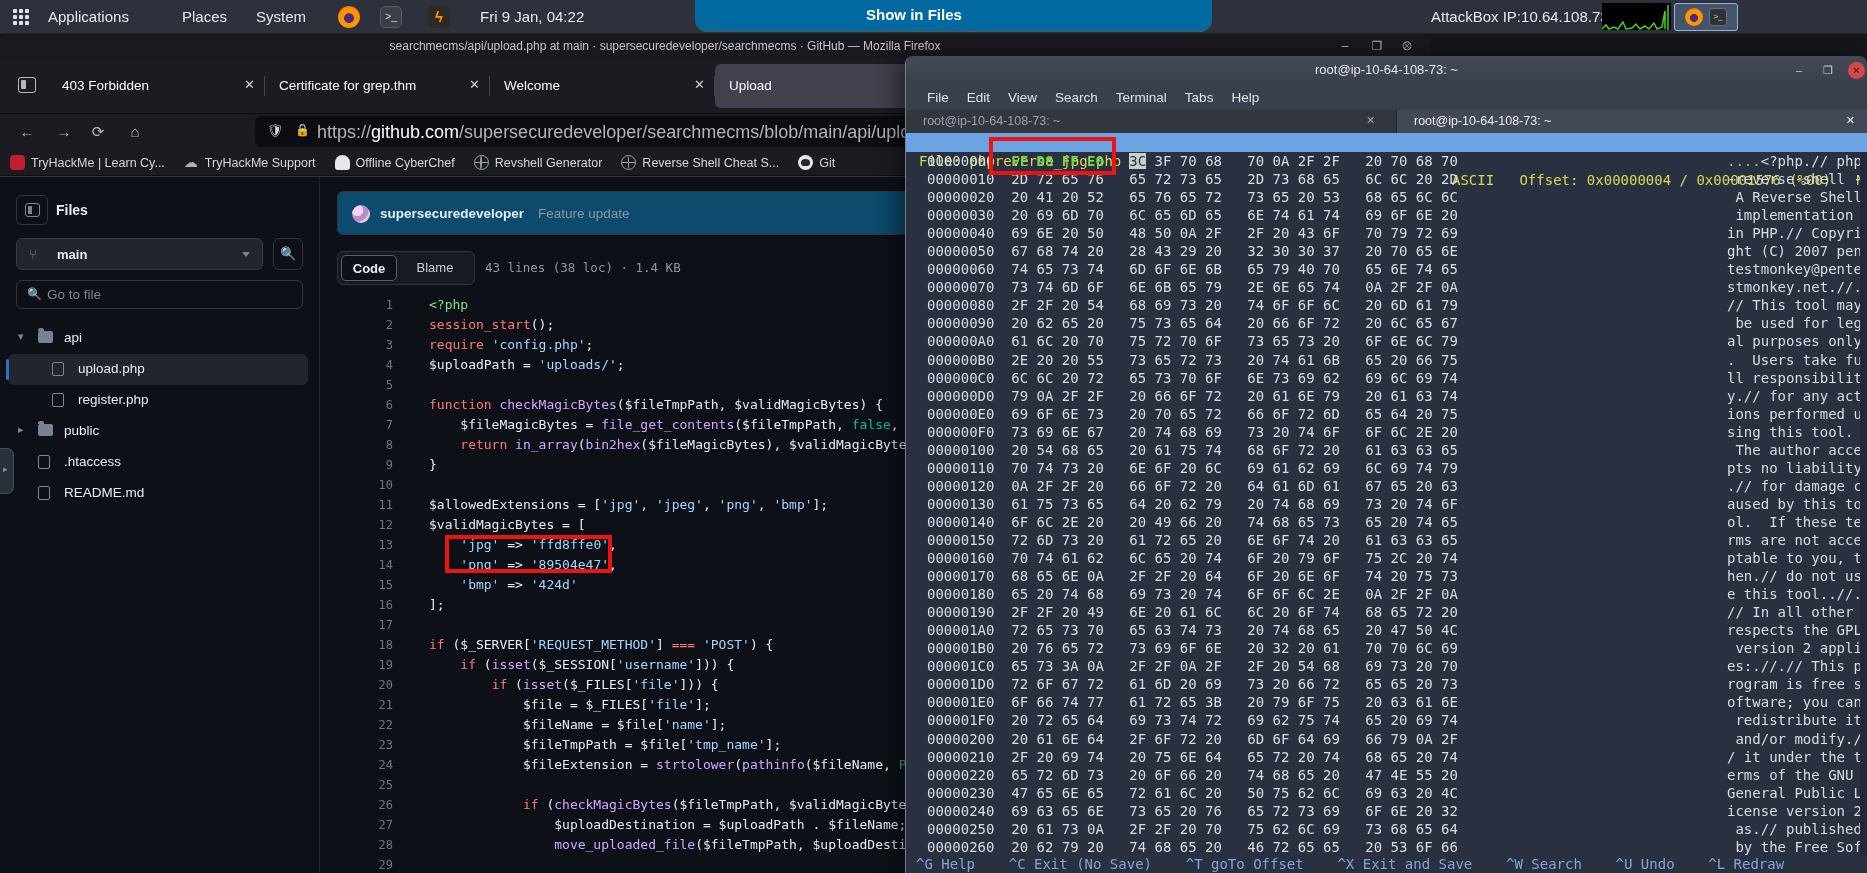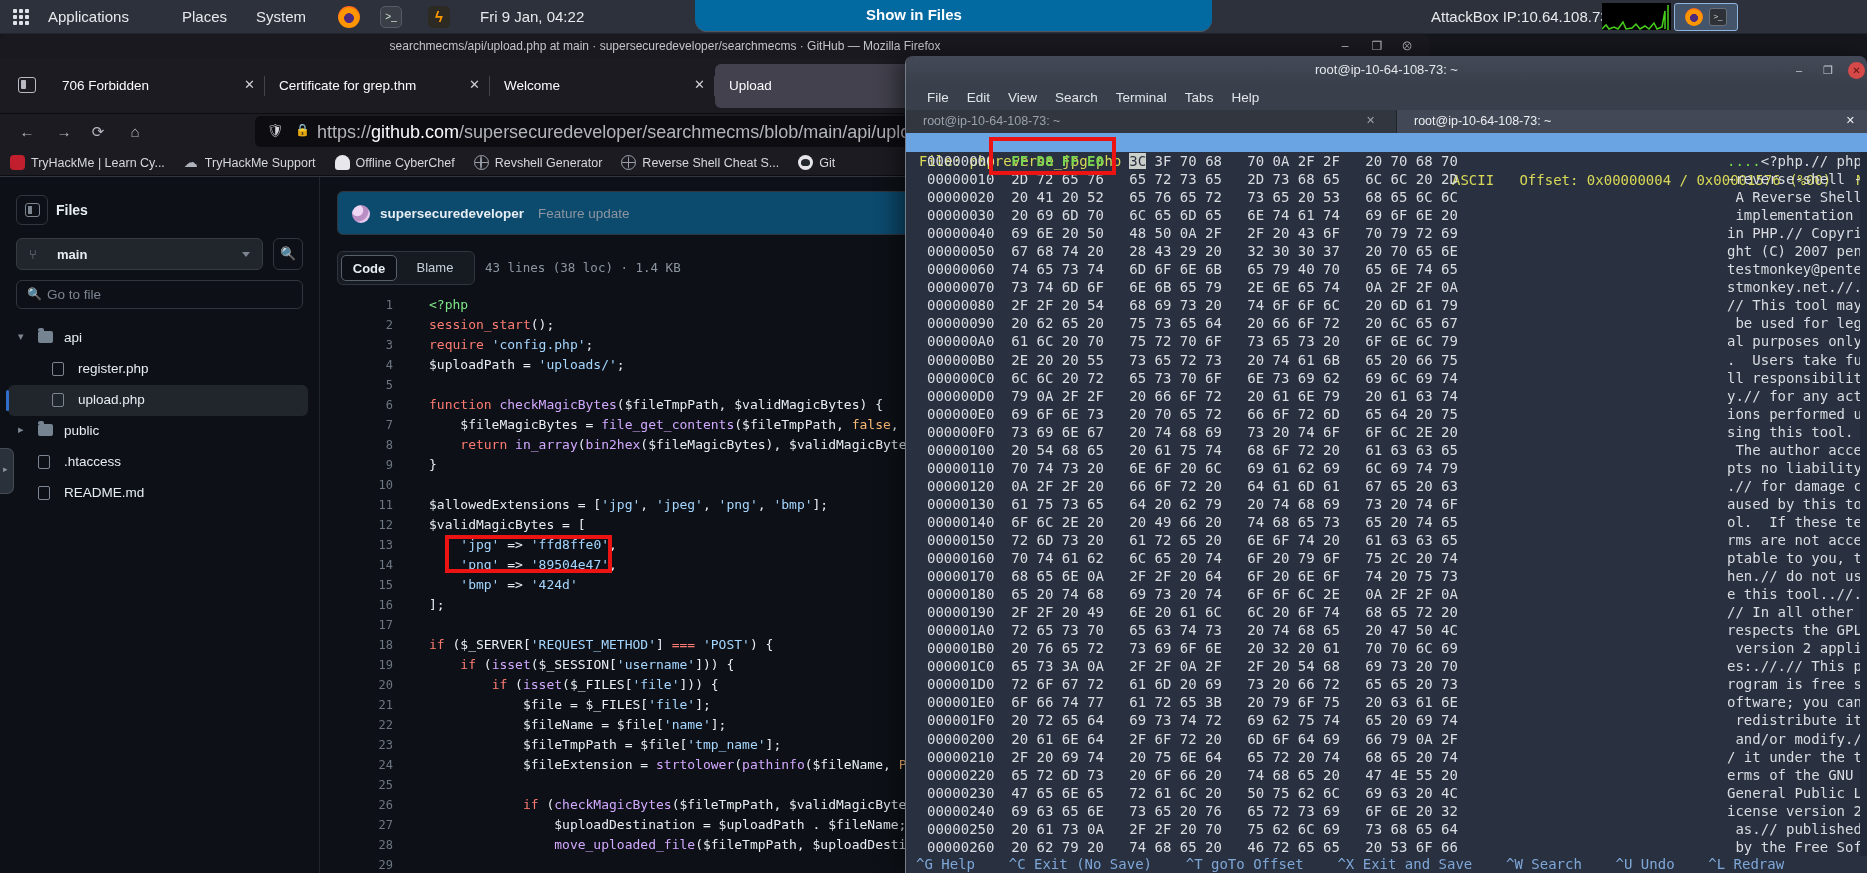--- a/index.html
+++ b/index.html
@@ -113,21 +113,21 @@
   #commit-msg { position:absolute; left:200px; top:14px; font-size:13.5px; color:#8d96a0; }
   #codebar { position:absolute; left:0; top:74px; width:720px; height:36px; }
   #seg { position:absolute; left:0; top:0; width:138px; height:34px; background:#161b22; border:1px solid #30363d; border-radius:6px; }
   #seg-code { position:absolute; left:3px; top:3px; width:56px; height:26px; background:#0d1117; border:1px solid #5a6069; border-radius:5px; color:#e6edf3; font-weight:bold; font-size:13px; text-align:center; line-height:26px; }
   #seg-blame { position:absolute; left:66px; top:3px; width:62px; height:26px; color:#c9d1d9; font-size:13px; text-align:center; line-height:26px; }
   #code-meta { position:absolute; left:148px; top:9px; font-size:12.5px; color:#8d96a0; font-family:"DejaVu Sans Mono", monospace; }
   #codeview { position:absolute; left:0; top:118px; width:1093px; height:579px; overflow:hidden; }
   .cl { position:relative; height:20px; line-height:20px; white-space:pre; font-family:"DejaVu Sans Mono", monospace; font-size:13px; }
   .cl .ln { position:absolute; left:0; width:56px; text-align:right; color:#6e7681; font-size:12px; }
   .cl .lc { position:absolute; left:92px; }
-  .ck{color:#ff7b72;} .cf{color:#d2a8ff;} .cs{color:#a5d6ff;} .cc{color:#fdba74;} .cp{color:#e6edf3;} .cg{color:#7ee787;}
+  .ck{color:#ff7b72;} .cf{color:#d2a8ff;} .cs{color:#a5d6ff;} .cc{color:#14b8a6;} .cp{color:#e6edf3;} .cg{color:#7ee787;}
 
   
   .redbox { position:absolute; border:4px solid #ec1313; z-index:30; }
   #red-code { left:445px; top:535px; width:167px; height:38px; z-index:15; }
   #red-hex  { left:989px; top:137px; width:127px; height:38px; }
 
   
   #terminal { position:absolute; left:905px; top:56px; width:962px; height:817px; z-index:20;
     border-radius:8px 8px 0 0; box-shadow:-8px 0 22px rgba(0,0,0,.45); border-left:1px solid #757d89; }
   #t-titlebar { position:absolute; left:0; top:0; width:100%; height:28px; background:linear-gradient(#434956,#3a404b); border-radius:8px 8px 0 0; }
@@ -195,21 +195,21 @@
     <div class="fx-ctl" id="fx-min">–</div>
     <div class="fx-ctl" id="fx-max">❐</div>
     <div class="fx-ctl" id="fx-close">⮾</div>
   </div>
   <div id="fx-tabbar">
     <div id="fx-view">
         <span class="fv"></span>
       </div>
     <div id="fx-tabs">
         <div class="fxtab" style="width: 217px;">
-          <span class="fxtab-label">706 Forbidden</span>
+          <span class="fxtab-label">403 Forbidden</span>
           <span class="fxtab-close">✕</span>
           <span class="sep"></span>
         </div>
         <div class="fxtab" style="width: 225px;">
           <span class="fxtab-label">Certificate for grep.thm</span>
           <span class="fxtab-close">✕</span>
           <span class="sep"></span>
         </div>
         <div class="fxtab" style="width: 225px;">
           <span class="fxtab-label">Welcome</span>
@@ -274,27 +274,27 @@
       <div id="goto">
         <span class="gi">🔍</span>
         <span class="gp">Go to file</span>
       </div>
       <div id="tree">
           <div class="trow">
             <span class="chev">▾</span>
             <span class="fico folder" style="left: 30px;"></span>
             <span class="tlabel" style="left: 56px;">api</span>
           </div>
+          <div class="trow sel">
+            <span class="fico file" style="left: 44px;"></span>
+            <span class="tlabel" style="left: 70px;">upload.php</span>
+          </div>
           <div class="trow">
             <span class="fico file" style="left: 44px;"></span>
             <span class="tlabel" style="left: 70px;">register.php</span>
-          </div>
-          <div class="trow sel">
-            <span class="fico file" style="left: 44px;"></span>
-            <span class="tlabel" style="left: 70px;">upload.php</span>
           </div>
           <div class="trow">
             <span class="chev">▸</span>
             <span class="fico folder" style="left: 30px;"></span>
             <span class="tlabel" style="left: 56px;">public</span>
           </div>
           <div class="trow">
             <span class="fico file" style="left: 30px;"></span>
             <span class="tlabel" style="left: 56px;">.htaccess</span>
           </div>

